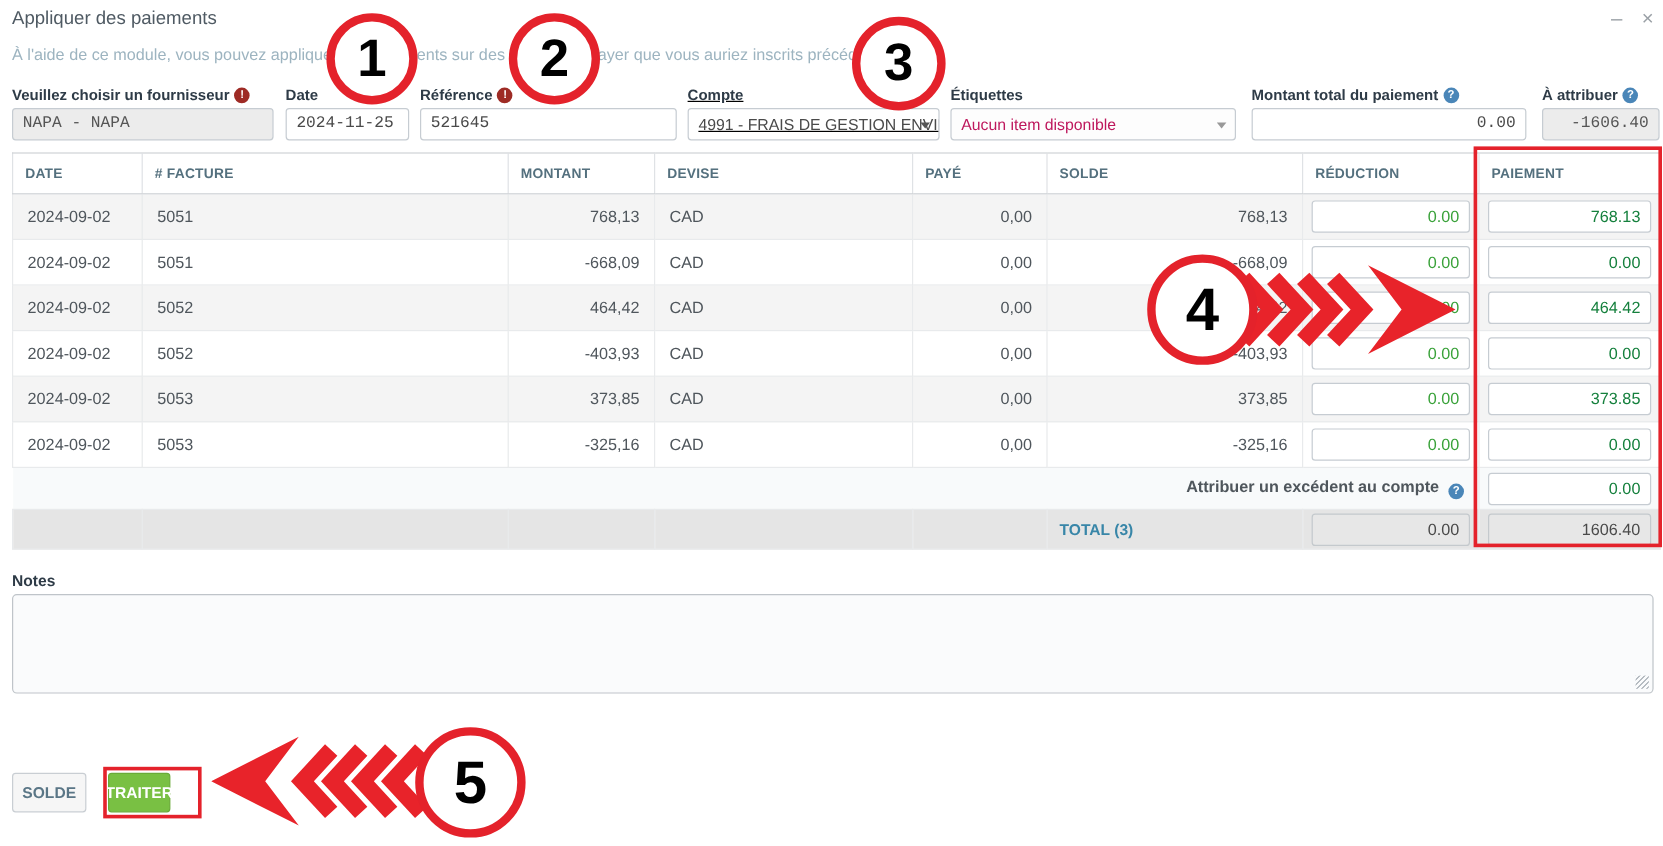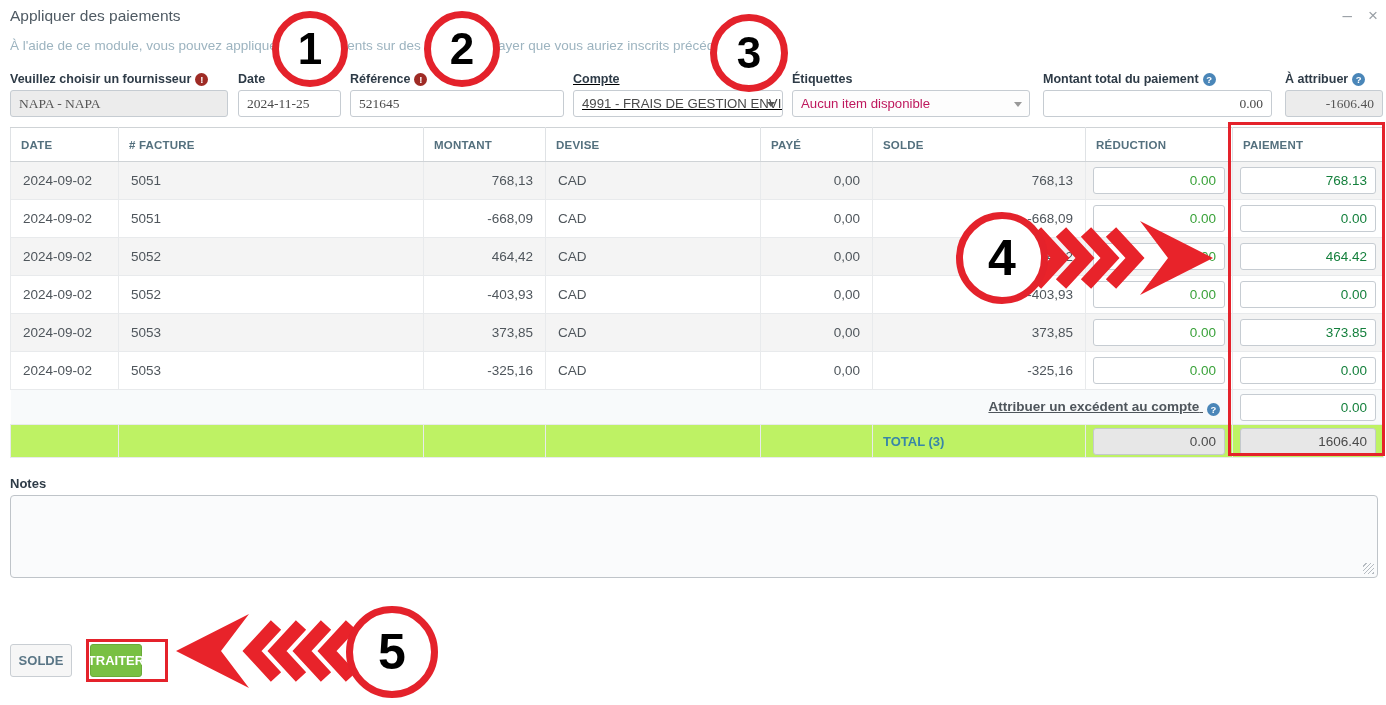--- a/index.html
+++ b/index.html
@@ -14,21 +14,21 @@
 
   
   .field { position:absolute; top:72px; }
   .field-label { display:flex; align-items:center; gap:4px; font-size:12.5px; font-weight:bold;
                  color:#2e3b47; margin-bottom:4px; white-space:nowrap; }
   .icon-badge { width:13px; height:13px; border-radius:50%; color:#fff; font-size:9.5px;
                 font-weight:bold; display:inline-flex; align-items:center; justify-content:center; flex:0 0 13px; }
   .badge-req  { background:#9e2b25; }
   .badge-help { background:#4a86b8; }
   .tb { width:100%; height:27px; border:1px solid #c6ccd2; border-radius:3px; padding:0 8px;
-        font-size:13.5px; color:#4a4a4a; background:#fff; font-family:Liberation Serif, serif; }
+        font-size:13.5px; color:#4a4a4a; background:#fff; font-family:Liberation Mono, monospace; }
   .tb.right { text-align:right; }
   .tb.disabled { background:#ececec; color:#555; }
   .pseudo-select { position:relative; width:100%; height:27px; border:1px solid #c6ccd2; border-radius:3px;
         background:#fff; font-size:13.2px; color:#4a4a4a; line-height:25px; padding:0 18px 0 8px;
         white-space:nowrap; overflow:hidden; cursor:pointer; }
   .caret { position:absolute; right:7px; top:11px; width:0; height:0;
            border-left:4px solid transparent; border-right:4px solid transparent; border-top:5px solid #555; }
   .pseudo-select.disabled { background:#fdfdfd; color:#be185d; cursor:default; }
   .pseudo-select.disabled .caret { border-top-color:#999; }
 
@@ -40,23 +40,23 @@
   .pay-table td { height:38px; border:1px solid #e8eaec; font-size:13.5px; color:#4f565c;
                   padding:0 12px; vertical-align:middle; background:#fff; }
   .pay-table tr.alt td { background:#f4f4f4; }
   .td-right { text-align:right; }
   .td-input { padding:0 7px !important; }
   .cell-input { width:100%; height:27px; border:1px solid #c6ccd2; border-radius:3px; background:#fff;
                 text-align:right; padding:0 8px; font-size:13.5px; font-family:"Liberation Sans",sans-serif; }
   .cell-input.green { color:#3aa23a; }
   .cell-input.dark  { color:#15803d; }
   tr.excess-row td { height:35px; background:#f8fafb; border-left:none; }
-  .excess-label-cell { text-align:right; font-weight:bold; color:#2e3b47; font-size:13px;text-decoration:underline; }
+  .excess-label-cell { text-align:right; font-weight:bold; color:#2e3b47; font-size:13px; }
   .excess-label-cell .icon-badge { vertical-align:-2px; display:inline-flex; margin-left:4px; }
-  tr.total-row td { height:33px; background:#bef264; }
+  tr.total-row td { height:33px; background:#e5e5e5; }
   .total-label { font-weight:bold; color:#3886a8; font-size:13px; }
   .gray-box { height:27px; background:#e7e7e7; border:1px solid #c4c9cd; border-radius:3px;
               display:flex; align-items:center; justify-content:flex-end; padding:0 8px;
               color:#4a4a4a; font-size:13.5px; }
 
   
   .notes-label { position:absolute; left:10px; top:476px; font-size:13px; font-weight:bold; color:#2e3b47; }
   .notes-area { position:absolute; left:10px; top:495px; width:1368px; height:83px; background:#fafbfc;
                 border:1px solid #bfc4c9; border-radius:4px; resize:none;
                 font-family:"Liberation Sans",sans-serif; font-size:13px; padding:6px 8px; }

